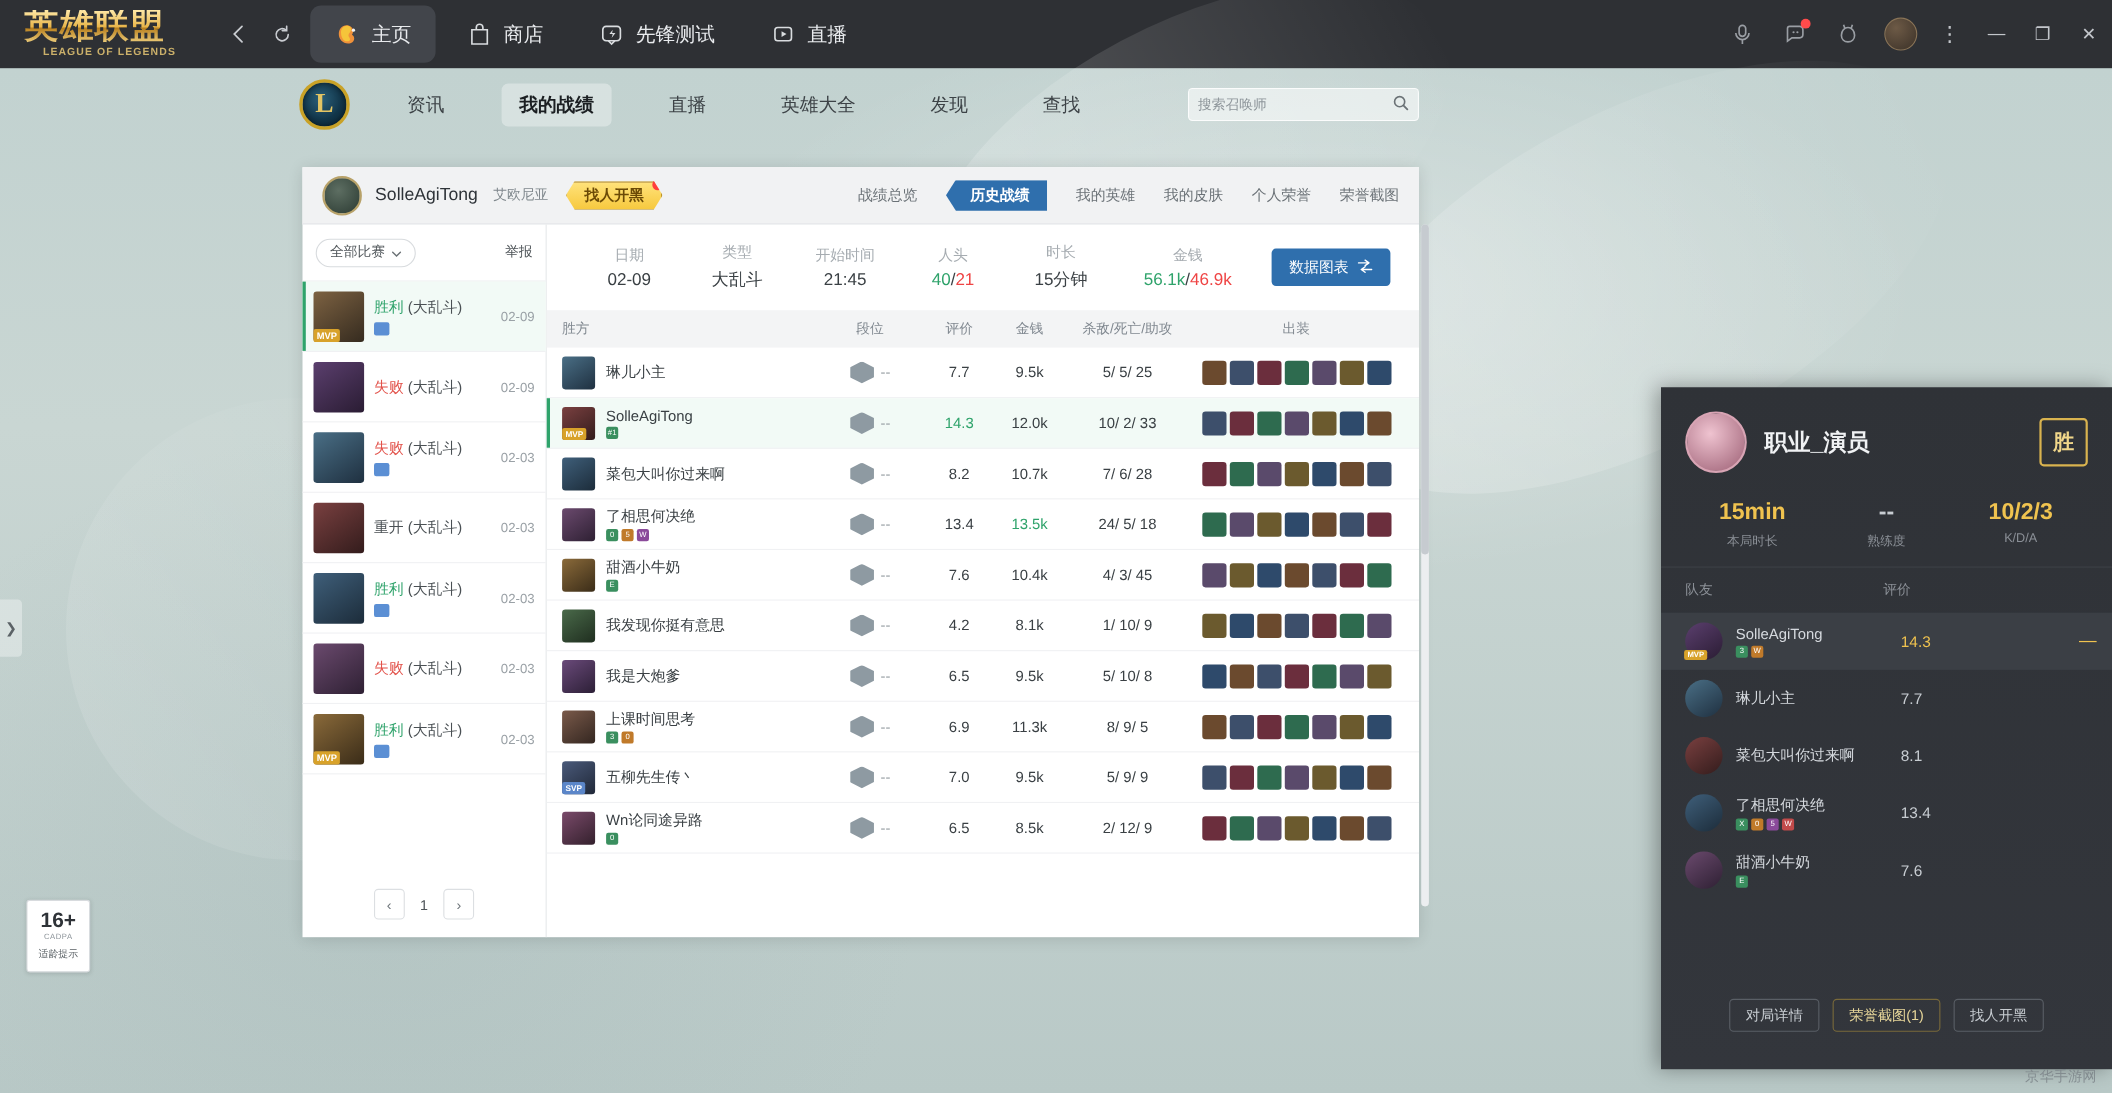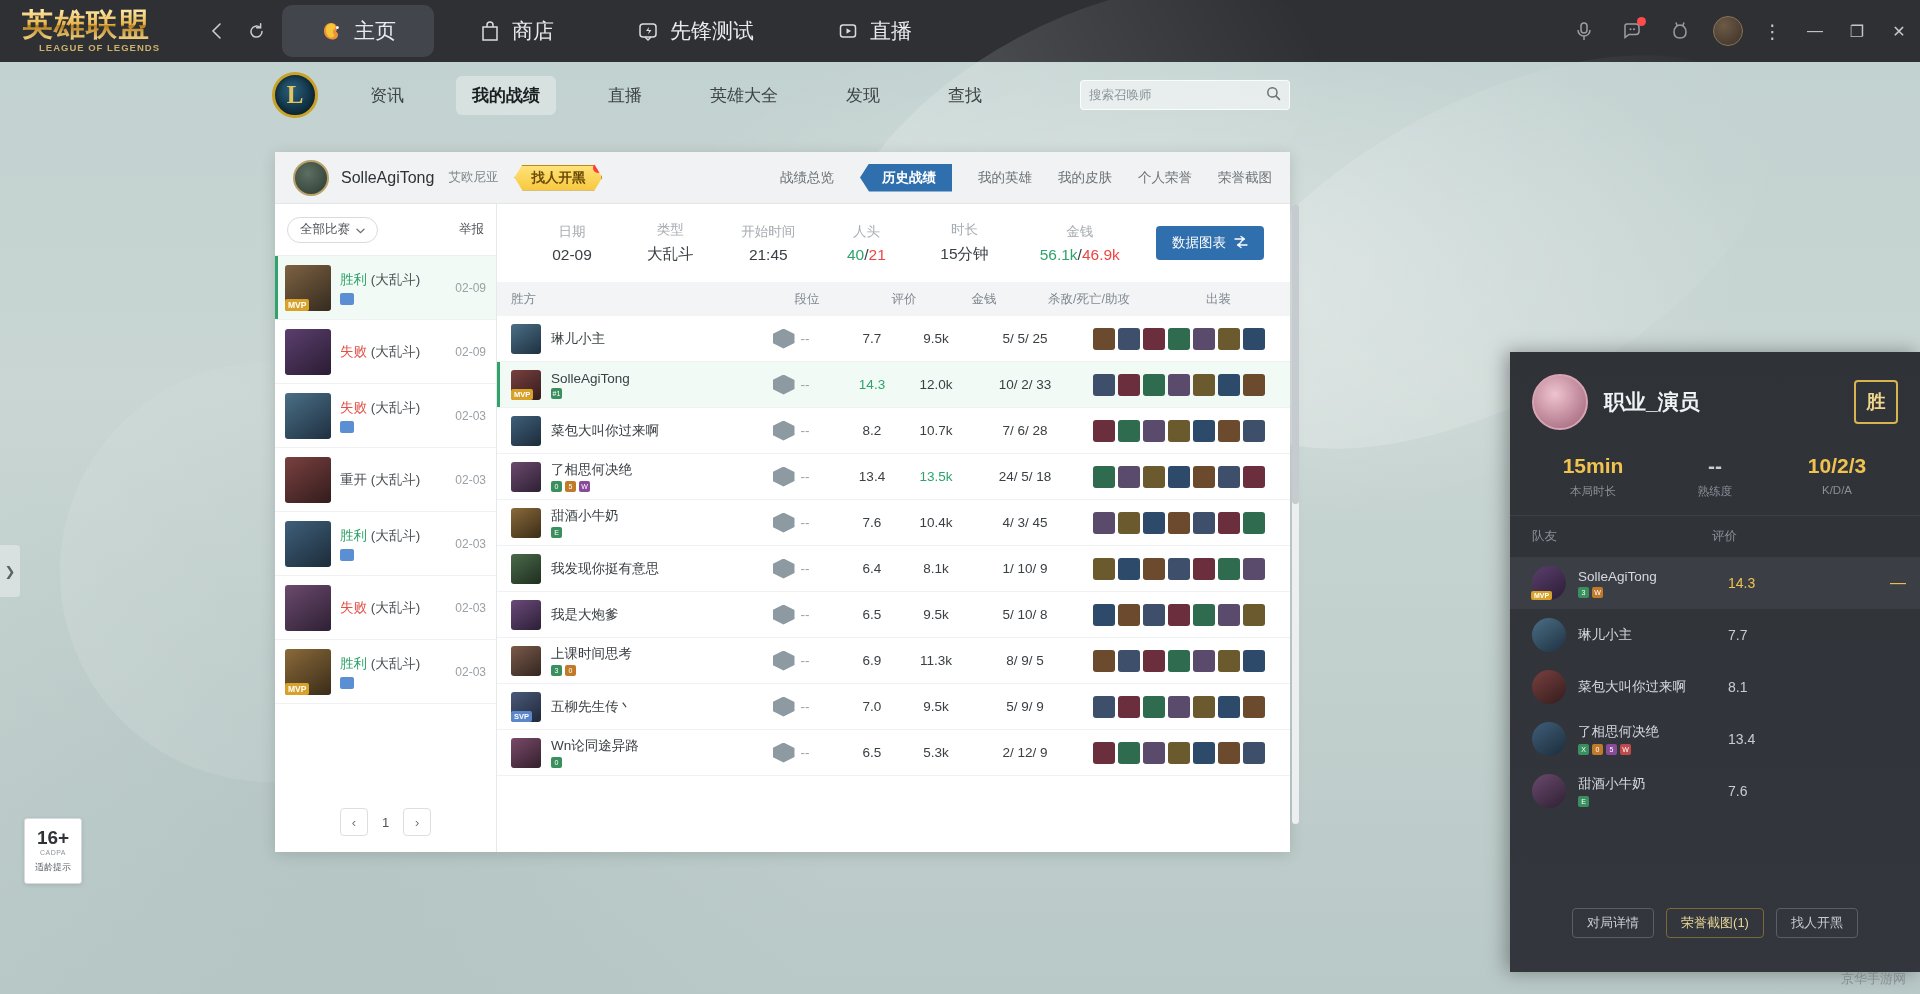--- a/index.html
+++ b/index.html
@@ -28,22 +28,22 @@
   .logo-en { font-size: 9.5px; letter-spacing: 1px; color:#cbb06a; font-weight:bold; margin-top:1px;padding-left:17px;}
 
   .nav-arrow {
     width: 40px; height: 40px; display:flex; align-items:center; justify-content:center;
     color:#c9ccd1; font-size: 20px; cursor: pointer;
   }
   .nav-arrow.refresh { font-size: 19px; }
 
   .tab-btn {
     display: flex; align-items: center; gap: 10px;
-    height: 52px; padding: 0 38px; border-radius: 10px;
-    color: #e8eaed; font-size: 21px; cursor: pointer; margin-left: 6px;
+    height: 52px; padding: 0 22px; border-radius: 10px;
+    color: #e8eaed; font-size: 18px; cursor: pointer; margin-left: 6px;
   }
   .tab-btn.active { background:#42454b; }
   .tab-ico { width: 24px; height: 24px; display:flex; align-items:center; justify-content:center; }
 
   .tb-spacer { flex: 1; }
   .tb-icon {
     width: 40px; height:40px; display:flex; align-items:center; justify-content:center;
     color:#9a9ea4; cursor:pointer; position:relative; margin:0 4px;
   }
   .dot-badge {
@@ -208,21 +208,21 @@
   .sum-val .g { color:#2fa36b; }
   .sum-val .r { color:#ef4444; }
   .chart-btn {
     margin-left: 10px; height: 34px; padding: 0 16px; border-radius:4px;
     background:#2f6fad; color:#fff; font-size:13.5px; display:flex; align-items:center; gap:8px;
     cursor:pointer; flex:none;
   }
 
   .sb-head {
     height: 34px; background:#f3f4f5; display:flex; align-items:center;
-    font-size:12.5px; color:#808890; padding: 0 14px; gap: 16px;
+    font-size:12.5px; color:#808890; padding: 0 14px;
   }
   .c-name { width: 230px; }
   .c-rank { width: 100px; text-align:center; }
   .c-score { width: 62px; text-align:center; }
   .c-gold { width: 66px; text-align:center; }
   .c-kda { width: 112px; text-align:center; }
   .c-items { flex:1; text-align:center; }
 
   .sb-row {
     height: 46px; display:flex; align-items:center; padding: 0 14px;
@@ -773,21 +773,21 @@
               <div class="c-name" style="display: flex; align-items: center;">
                 <div class="p-ico" style="background: linear-gradient(145deg, rgb(74, 106, 74), rgb(31, 46, 31));"></div>
                 <div class="p-name-wrap">
                   <div class="p-name">我发现你挺有意思</div>
                 </div>
               </div>
               <div class="c-rank rank-cell">
                 <span class="rank-ico"></span>
                 <span style="color: rgb(154, 161, 166);">--</span>
               </div>
-              <div class="c-score score">6.4</div>
+              <div class="c-score score">4.2</div>
               <div class="c-gold gold">8.1k</div>
               <div class="c-kda">1/ 10/ 9</div>
               <div class="c-items items">
                 <span class="item-sq" style="background: rgb(107, 90, 46);"></span>
                 <span class="item-sq" style="background: rgb(46, 74, 107);"></span>
                 <span class="item-sq" style="background: rgb(107, 74, 46);"></span>
                 <span class="item-sq" style="background: rgb(61, 79, 107);"></span>
                 <span class="item-sq" style="background: rgb(107, 46, 61);"></span>
                 <span class="item-sq" style="background: rgb(46, 107, 79);"></span>
                 <span class="item-sq" style="background: rgb(90, 74, 107);"></span>
@@ -879,21 +879,21 @@
                   <div class="p-tags">
                     <span class="ptag" style="background: rgb(58, 143, 95);">0</span>
                   </div>
                 </div>
               </div>
               <div class="c-rank rank-cell">
                 <span class="rank-ico"></span>
                 <span style="color: rgb(154, 161, 166);">--</span>
               </div>
               <div class="c-score score">6.5</div>
-              <div class="c-gold gold">5.3k</div>
+              <div class="c-gold gold">8.5k</div>
               <div class="c-kda">2/ 12/ 9</div>
               <div class="c-items items">
                 <span class="item-sq" style="background: rgb(107, 46, 61);"></span>
                 <span class="item-sq" style="background: rgb(46, 107, 79);"></span>
                 <span class="item-sq" style="background: rgb(90, 74, 107);"></span>
                 <span class="item-sq" style="background: rgb(107, 90, 46);"></span>
                 <span class="item-sq" style="background: rgb(46, 74, 107);"></span>
                 <span class="item-sq" style="background: rgb(107, 74, 46);"></span>
                 <span class="item-sq" style="background: rgb(61, 79, 107);"></span>
               </div>

